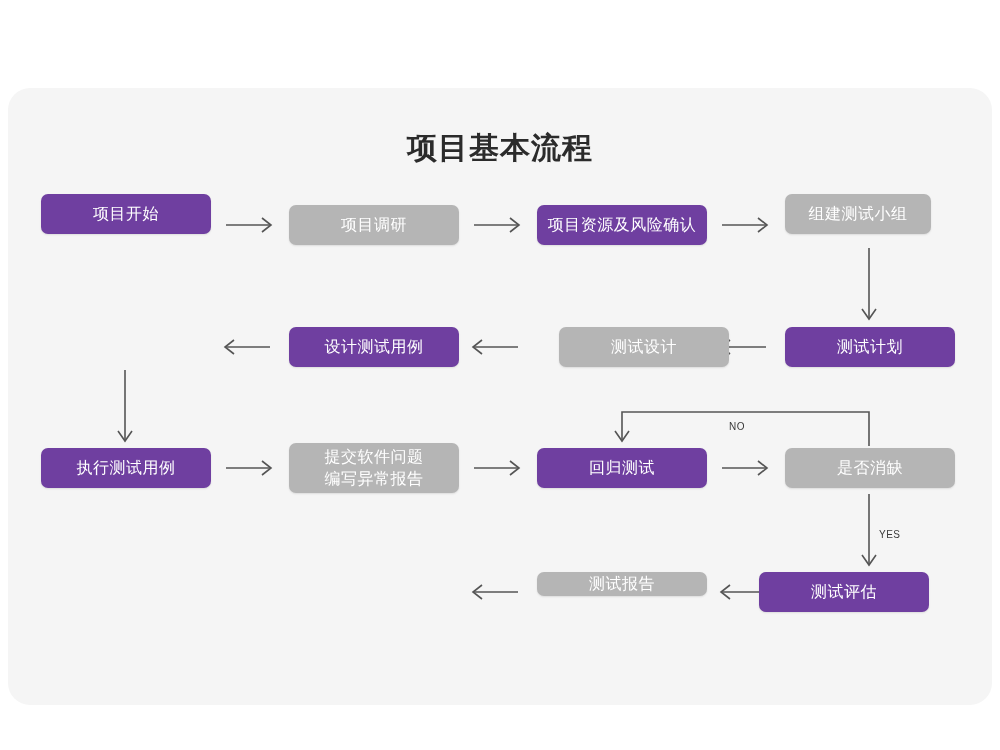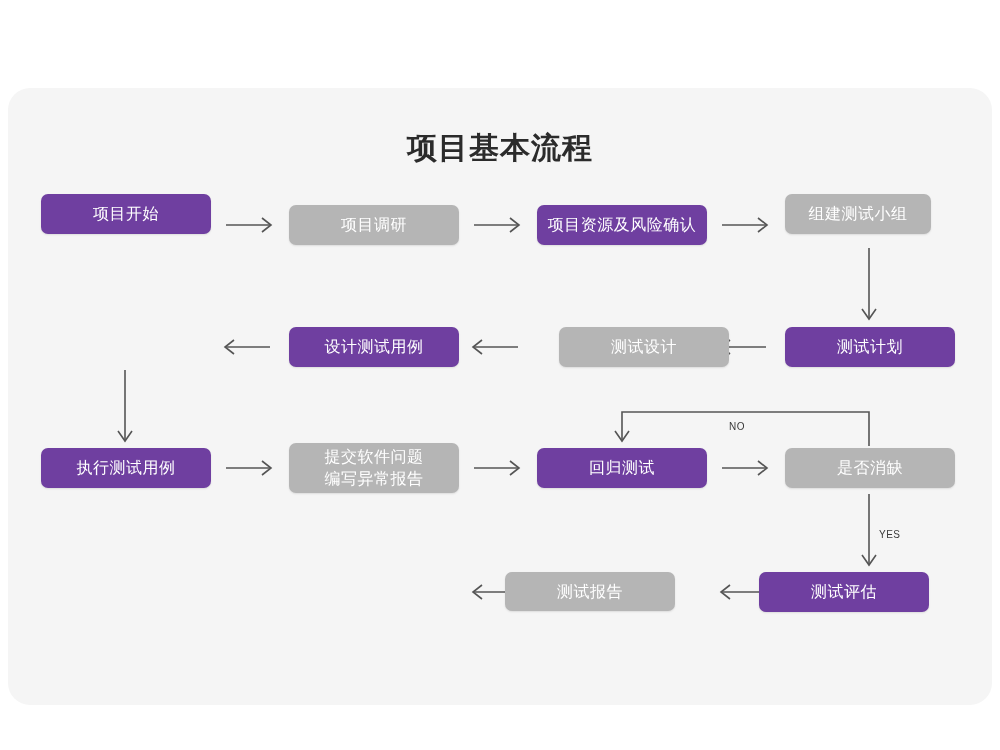--- a/index.html
+++ b/index.html
@@ -173,19 +173,19 @@
   <div class="node purple" style="left:289px; top:327px; width:170px; height:40px;">设计测试用例</div>
   <div class="node gray" style="left:537px; top:327px; width:170px; height:40px;margin-left:22px;">测试设计</div>
   <div class="node purple" style="left:785px; top:327px; width:170px; height:40px;">测试计划</div>
 
   <div class="node purple" style="left:41px; top:448px; width:170px; height:40px;text-align:center;">执行测试用例</div>
   <div class="node gray" style="left:289px; top:443px; width:170px; height:50px;">提交软件问题
 编写异常报告</div>
   <div class="node purple" style="left:537px; top:448px; width:170px; height:40px;">回归测试</div>
   <div class="node gray" style="left:785px; top:448px; width:170px; height:40px;">是否消缺</div>
 
-  <div class="node gray" style="left:505px; top:572px; width:170px; height:39px;">测试报告</div>
+  <div class="node gray" style="left:537px; top:572px; width:170px; height:24px;">测试报告</div>
   <div class="node purple" style="left:759px; top:572px; width:170px; height:40px;">测试评估</div>
 
   <div class="edge-label" style="left:729px; top:413px;">NO</div>
   <div class="edge-label" style="left:879px; top:521px;">YES</div>
 
 </div>
 
 </body></html>

